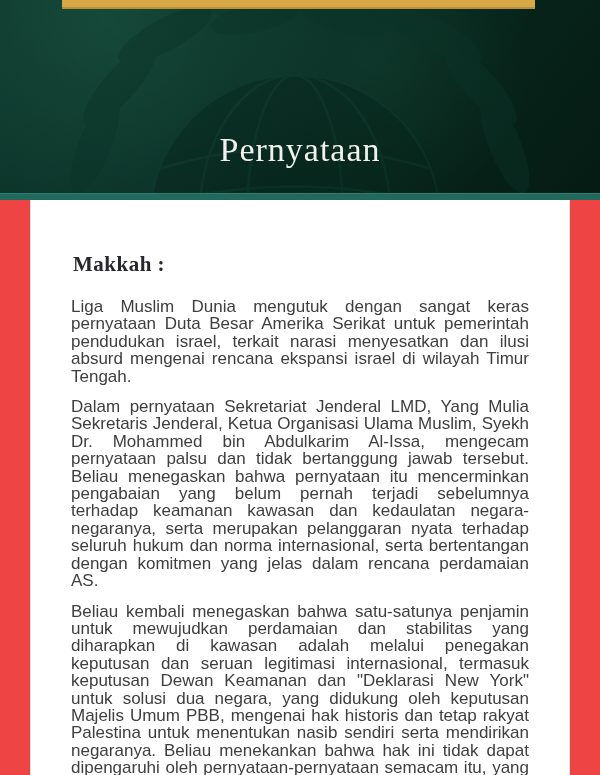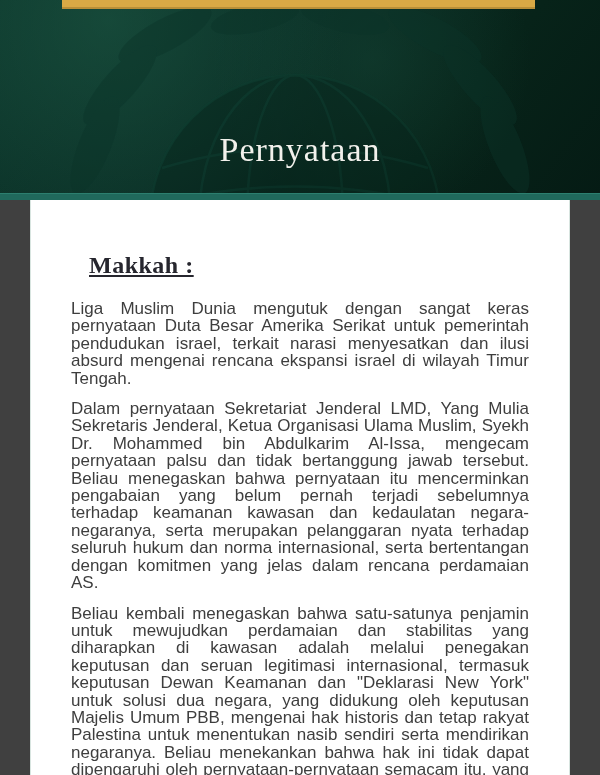--- a/index.html
+++ b/index.html
@@ -1,20 +1,20 @@
 <!DOCTYPE html>
 <html><head>
 <meta charset="utf-8">
 <style>
   * { margin:0; padding:0; box-sizing:border-box; }
   html,body { background:#ffffff; }
   .page {
     position:relative;
     width:600px; height:775px;
-    background:#404040;
+    background:#ef4444;
     overflow:hidden;
     font-family:"Liberation Sans", sans-serif;
   }
 
   
   .header {
     position:absolute; top:0; left:0;
     width:600px; height:200px;
     background:
       radial-gradient(circle at 18% 10%, rgba(30,90,70,0.55) 0%, rgba(30,90,70,0) 45%),
@@ -51,25 +51,24 @@
   .card {
     position:absolute; top:200px; left:30px;
     width:540px; height:575px;
     background:#ffffff;
     border-left:1px solid #d8e5e0;
     border-right:1px solid #d8e5e0;
     padding:52px 40px 0 40px;
   }
   .dateline {
     font-family:"Liberation Serif", serif;
-    font-size:24px; font-weight:700;
+    font-size:21px; font-weight:700;
     color:#26262e;
-    margin:0 0 21px 18px;
+    margin:0 0 21px 2px;
     letter-spacing:0.5px;
-    text-decoration:underline;
   }
   .body-text p {
     font-size:17px;
     line-height:17.4px;
     color:#3e3e3e;
     text-align:justify;
     margin:0 0 13px 0;
   }
 
   

